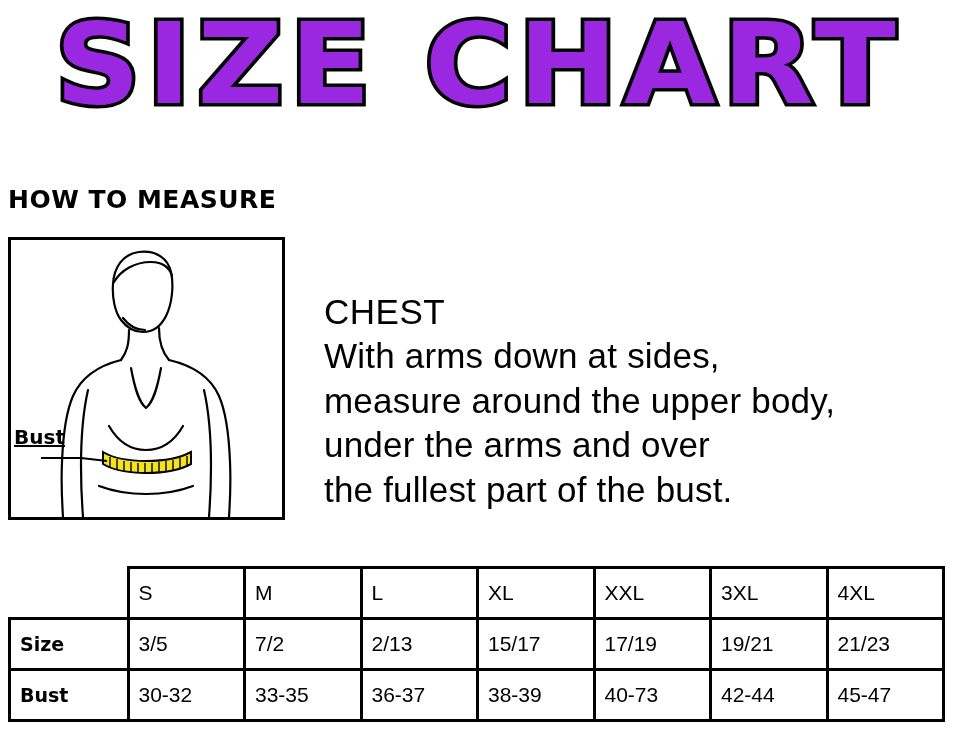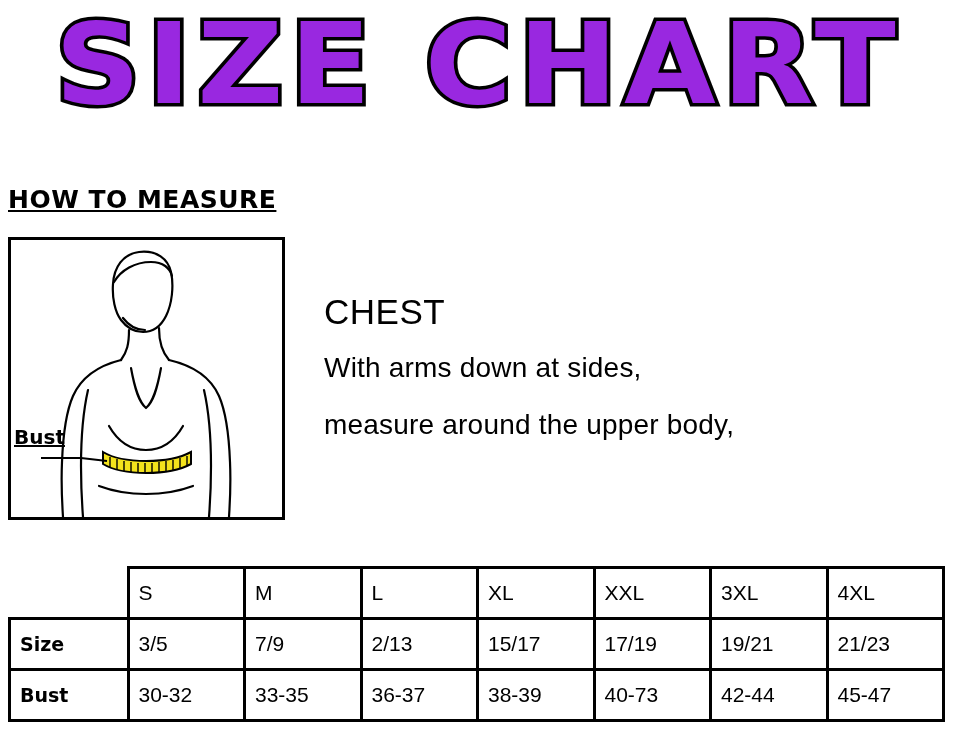--- a/index.html
+++ b/index.html
@@ -47,21 +47,20 @@
 
   
   #how-to-measure {
     position: absolute;
     left: 8px;
     top: 185px;
     font-family: "DejaVu Sans", sans-serif;
     font-weight: bold;
     font-size: 25px;
     letter-spacing: 0.5px;
-    text-decoration: underline;
   }
 
   
   #figure-box {
     position: absolute;
     left: 8px;
     top: 237px;
     width: 277px;
     height: 283px;
     border: 3px solid #000000;
@@ -90,25 +89,24 @@
     left: 324px;
     top: 290px;
     width: 610px;
   }
   #chest-heading {
     font-size: 35px;
     line-height: 44px;
     letter-spacing: 0.5px;
   }
   .chest-line {
-    font-size: 28px;
+    font-size: 35px;
     line-height: 44.5px;
     letter-spacing: 0.2px;
     white-space: nowrap;
-    margin-top: 12px;
   }
 
   
   #size-table {
     position: absolute;
     left: 8px;
     top: 566px;
     width: 937px;
     border-collapse: collapse;
     table-layout: fixed;
@@ -189,38 +187,40 @@
 
     <path d="M30 218 L70 218 L96 221" fill="none" stroke="#000000" stroke-width="2"></path>
   </svg>
 </div>
 <div id="bust-label">Bust</div>
 
 <div id="chest-block">
   <div id="chest-heading">CHEST</div>
   <div class="chest-line">With arms down at sides,</div>
   <div class="chest-line">measure around the upper body,</div>
+  <div class="chest-line">under the arms and over</div>
+  <div class="chest-line">the fullest part of the bust.</div>
 </div>
 
 <table id="size-table">
   <tbody>
     <tr>
       <td class="corner-cell"></td>
       <td>S</td>
       <td>M</td>
       <td>L</td>
       <td>XL</td>
       <td>XXL</td>
       <td>3XL</td>
       <td>4XL</td>
     </tr>
     <tr>
       <td>Size</td>
       <td>3/5</td>
-      <td>7/9</td>
+      <td>7/2</td>
       <td>2/13</td>
       <td>15/17</td>
       <td>17/19</td>
       <td>19/21</td>
       <td>21/23</td>
     </tr>
     <tr>
       <td>Bust</td>
       <td>30-32</td>
       <td>33-35</td>

